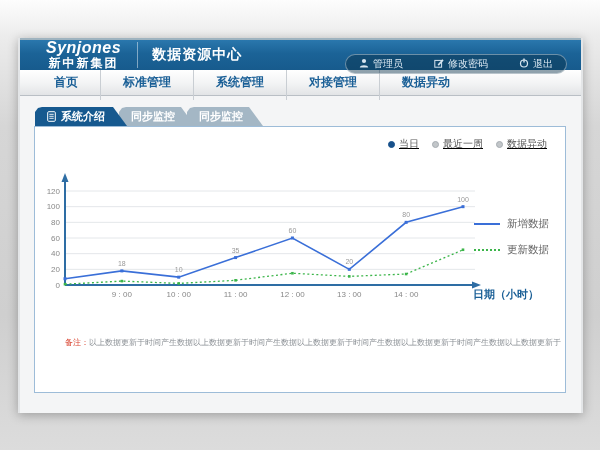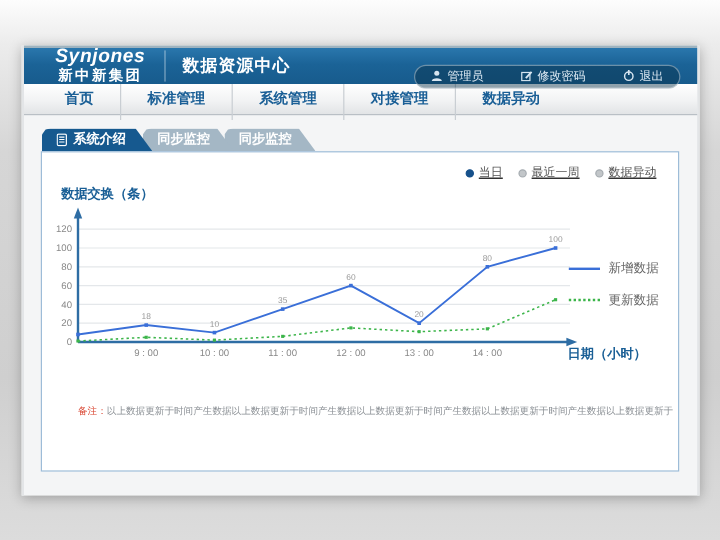--- a/index.html
+++ b/index.html
@@ -133,21 +133,20 @@
           <label class="radio-item">
             <span class="radio-dot"></span>
             <span class="radio-label">最近一周</span>
           </label>
           <label class="radio-item">
             <span class="radio-dot"></span>
             <span class="radio-label">数据异动</span>
           </label>
         </div>
 
-      <div class="y-axis-title">数据交换（条）</div>
 
       <svg class="chart-svg" width="534" height="142">
           <text x="25" y="116.6" text-anchor="end" font-size="8" fill="#888888">0</text>
           <line x1="30" y1="98.33333333333333" x2="440" y2="98.33333333333333" stroke="#e4e7ea" stroke-width="1"></line>
           <text x="25" y="100.93333333333332" text-anchor="end" font-size="8" fill="#888888">20</text>
           <line x1="30" y1="82.66666666666667" x2="440" y2="82.66666666666667" stroke="#e4e7ea" stroke-width="1"></line>
           <text x="25" y="85.26666666666667" text-anchor="end" font-size="8" fill="#888888">40</text>
           <line x1="30" y1="67" x2="440" y2="67" stroke="#e4e7ea" stroke-width="1"></line>
           <text x="25" y="69.6" text-anchor="end" font-size="8" fill="#888888">60</text>
           <line x1="30" y1="51.333333333333336" x2="440" y2="51.333333333333336" stroke="#e4e7ea" stroke-width="1"></line>

